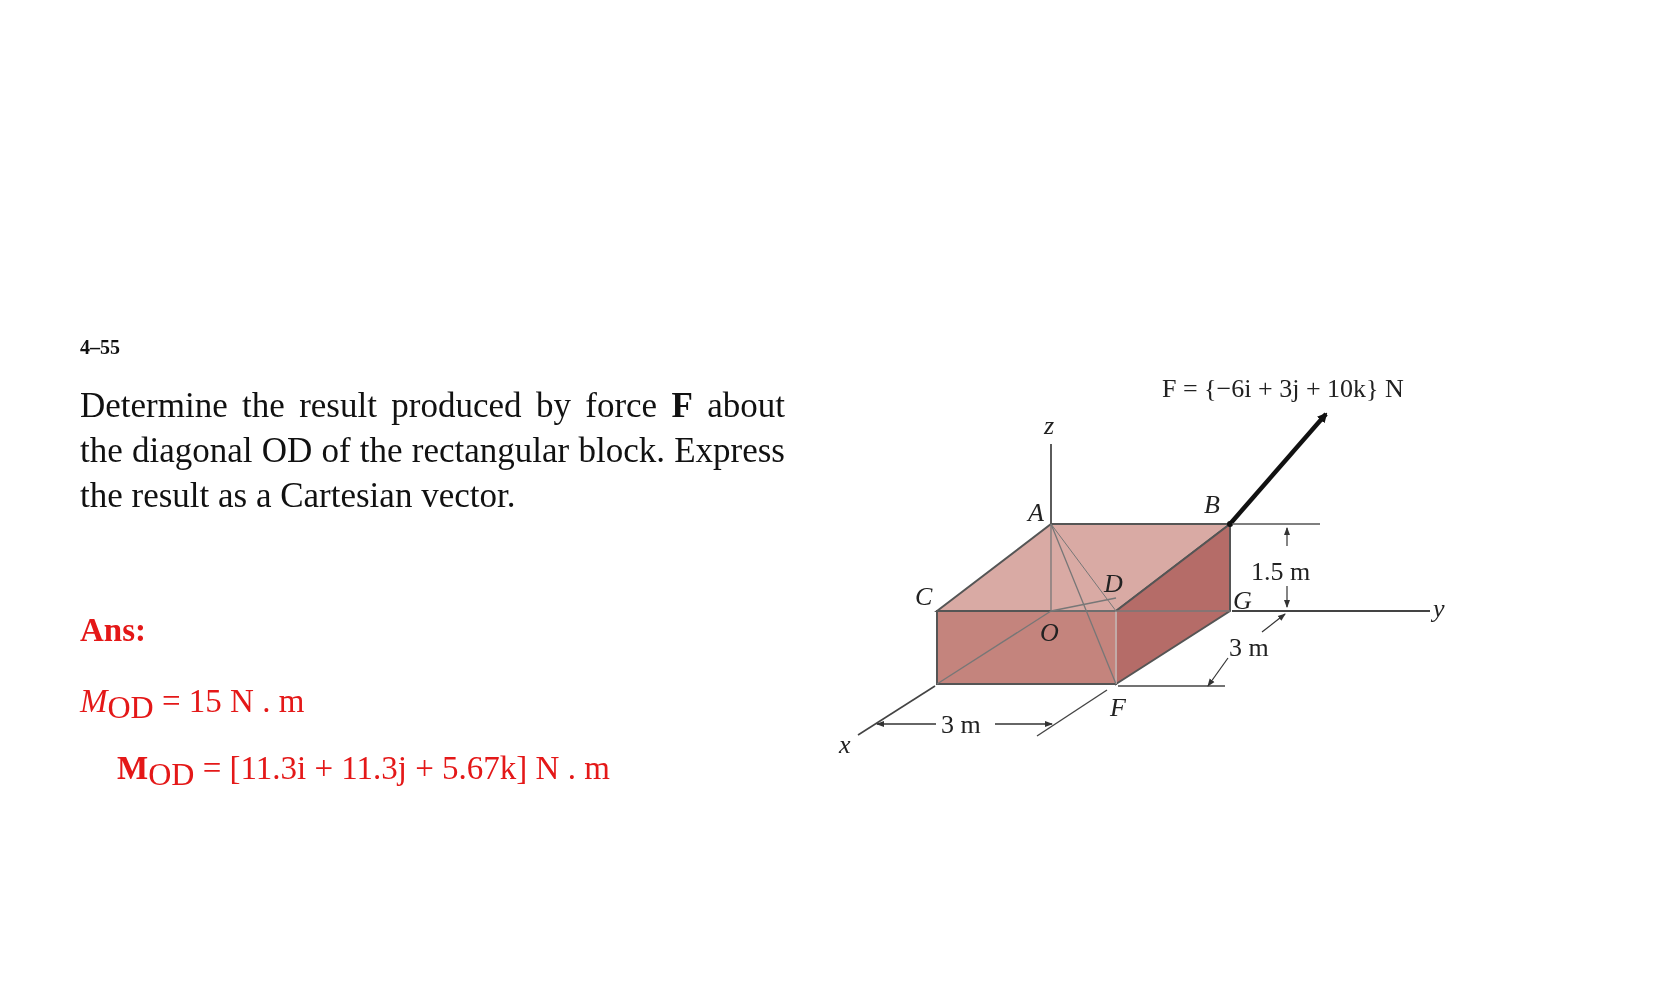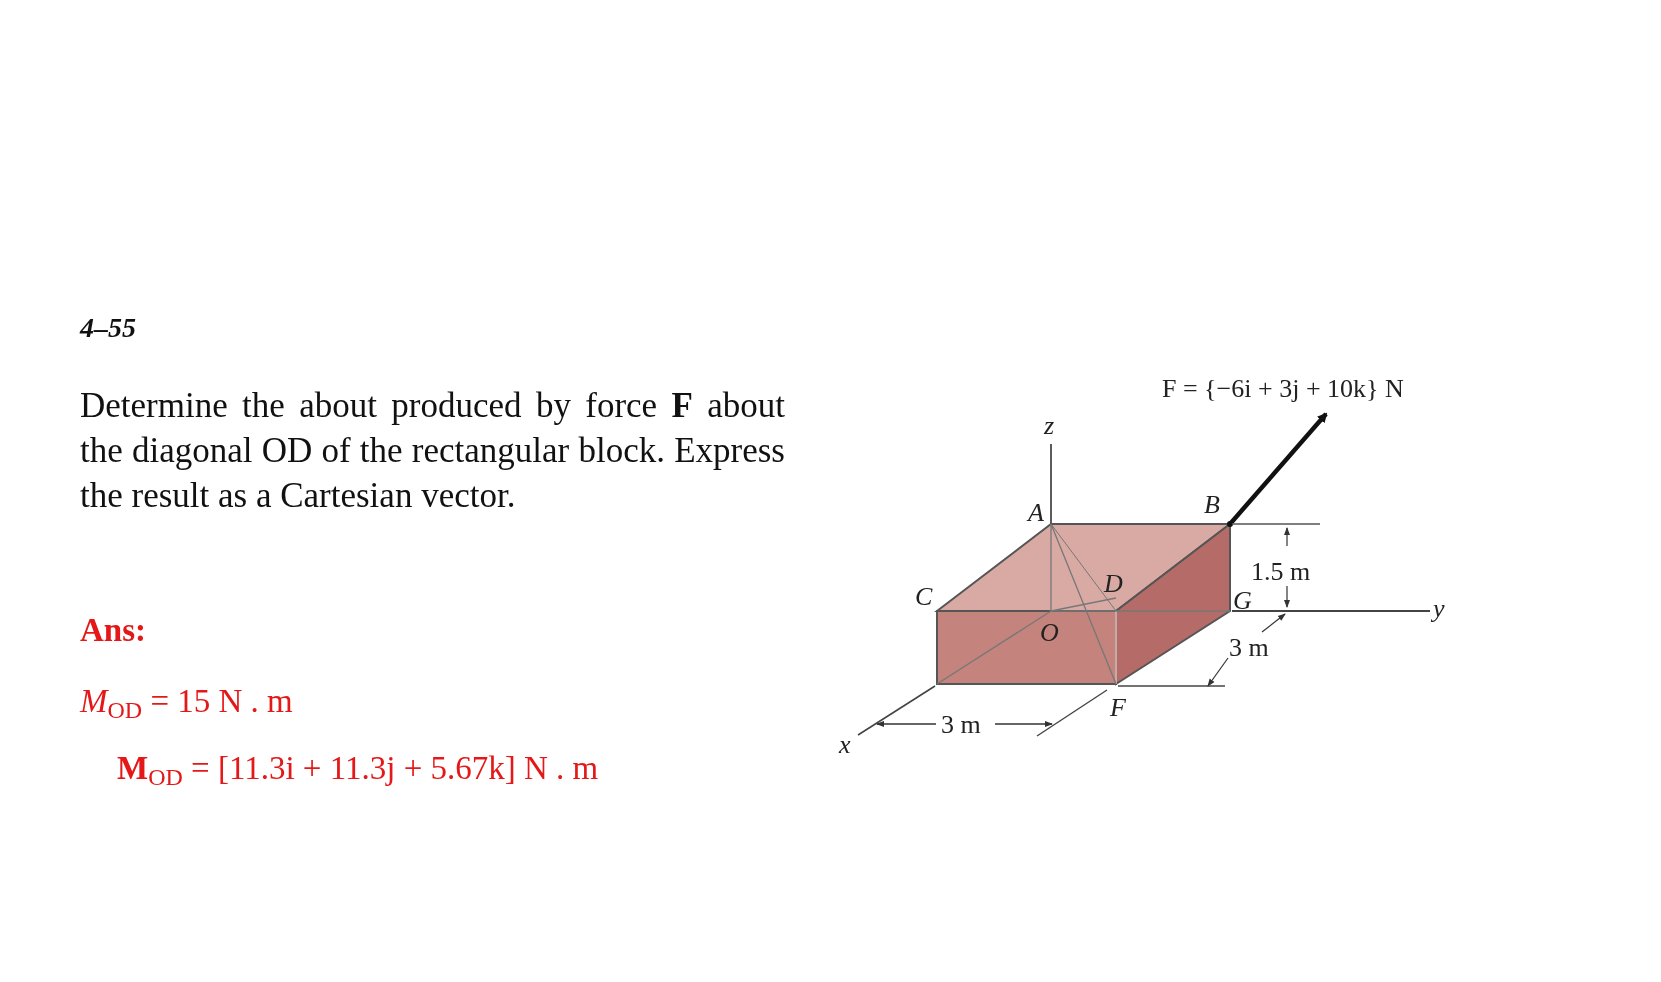--- a/index.html
+++ b/index.html
@@ -1,36 +1,36 @@
 <!DOCTYPE html>
 <html><head>
 <meta charset="utf-8">
 <style>
   html,body{margin:0;padding:0;background:#ffffff;}
   body{width:1661px;height:982px;position:relative;overflow:hidden;font-family:"Liberation Serif",serif;color:#111;}
-  .problem-num{position:absolute;left:80px;top:312px;font-size:28px;font-weight:bold;font-style:italic;}
+  .problem-num{position:absolute;left:80px;top:336px;font-size:20px;font-weight:bold;}
   .problem-text{position:absolute;left:80px;top:383px;width:705px;font-size:35px;line-height:45px;text-align:justify;text-align-last:left;}
   .ans{position:absolute;left:80px;color:#e41818;font-size:33px;}
   .ans-label{top:612px;font-weight:bold;}
   .ans-mag{top:683px;}
   .ans-vec{top:750px;margin-left:37px;}
-  .sub{font-size:24px;vertical-align:-6px;}
+  .sub{font-size:32px;vertical-align:-6px;}
   .it{font-style:italic;}
   .bold{font-weight:bold;}
   svg.diagram{position:absolute;left:0;top:0;}
   .lbl{font-family:"Liberation Serif",serif;font-size:26px;fill:#222;}
   .lbl-it{font-style:italic;}
   .force-label{font-family:"Liberation Serif",serif;font-size:26px;fill:#222;}
 </style>
 </head>
 <body>
 
 <div class="problem-num">4–55</div>
 
-<div class="problem-text"><span>Determine the about produced by force </span><b>F</b><span> about the diagonal OD of the rectangular block. Express the result as a Cartesian vector.</span></div>
+<div class="problem-text"><span>Determine the result produced by force </span><b>F</b><span> about the diagonal OD of the rectangular block. Express the result as a Cartesian vector.</span></div>
 
 <div class="ans ans-label">Ans:</div>
 
 <div class="ans ans-mag"><span class="it">M</span><span class="sub">OD</span> <span>= 15 N . m</span></div>
 
 <div class="ans ans-vec"><span class="bold">M</span><span class="sub">OD</span> <span>= [11.3i + 11.3j + 5.67k] N . m</span></div>
 
 <svg class="diagram" width="1661" height="982">
   <defs>
     <marker id="bigArrow" markerWidth="10" markerHeight="10" refX="8" refY="5" orient="auto" markerUnits="userSpaceOnUse">

